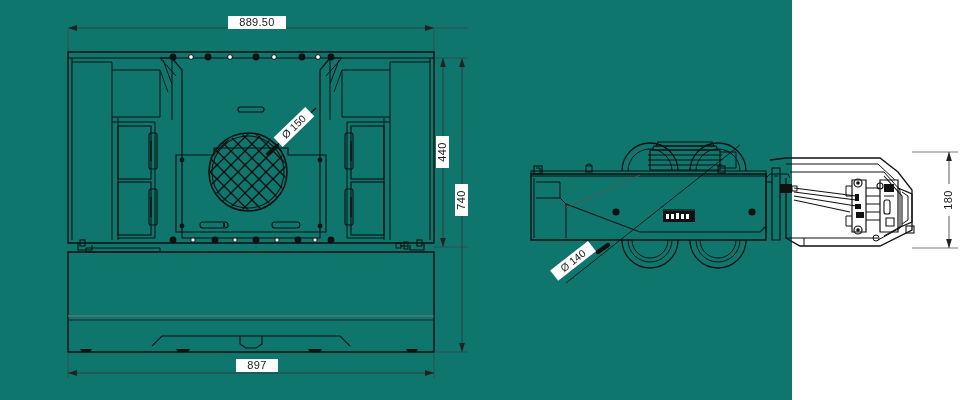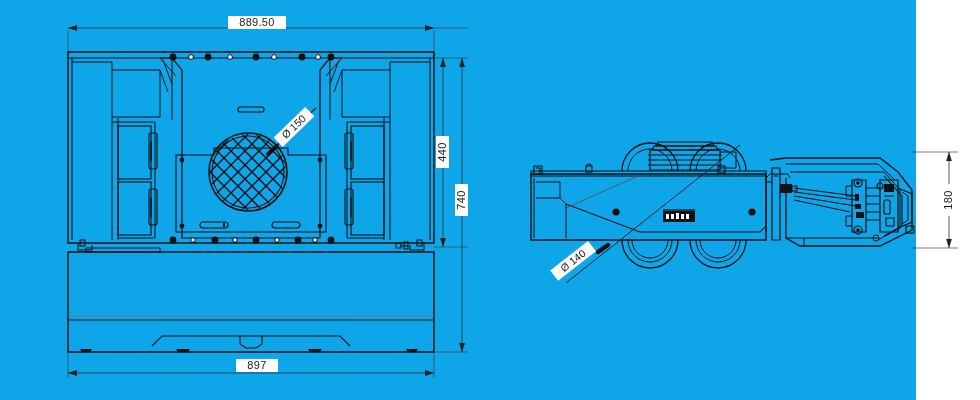--- a/index.html
+++ b/index.html
@@ -1,21 +1,21 @@
 <!DOCTYPE html>
 <html><head>
 <meta charset="utf-8">
 <style>
   html,body{margin:0;padding:0;background:#ffffff;}
   body{
     width:980px;height:400px;overflow:hidden;
     font-family:"Liberation Sans", sans-serif;
     color:#111;
   }
-  #stage{position:relative;width:916px;height:400px;background:#0ea5e9;}
+  #stage{position:relative;width:792px;height:400px;background:#0f766e;}
   svg{display:block;}
   .dimtext{
     font-family:"Liberation Sans", sans-serif;
     font-size:11px;
     fill:#1a1a1a;
     letter-spacing:0.3px;
   }
   .lbl{
     font-family:"Liberation Sans", sans-serif;
     font-size:10.5px;

